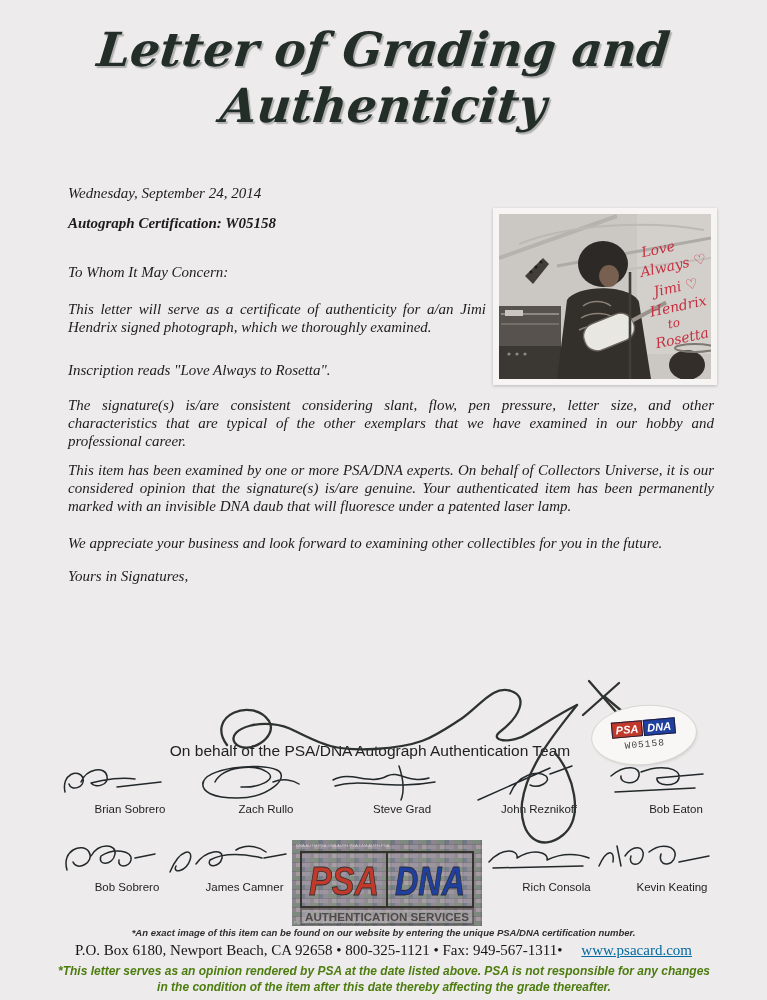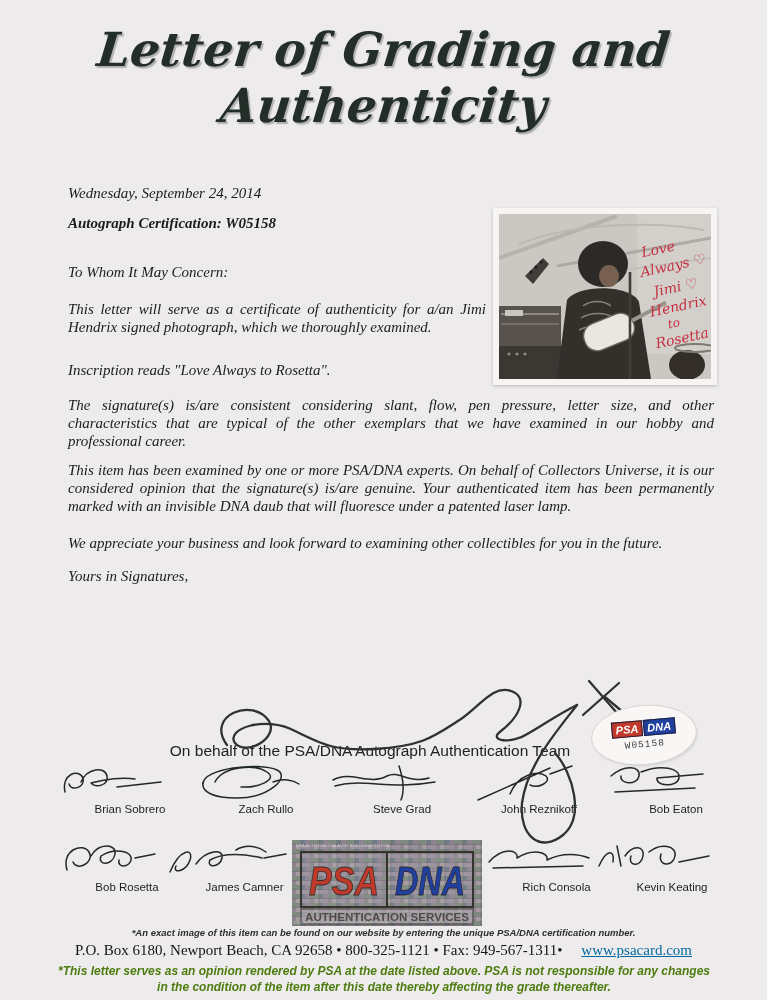--- a/index.html
+++ b/index.html
@@ -196,21 +196,21 @@
       </svg>
       <span class="name">Bob Eaton</span>
     </div>
   </div>
 
   <div class="experts row2">
     <div class="expert">
       <svg width="104" height="40" viewBox="0 0 104 40">
         <path class="sig" d="M10 30 C4 10 26 2 32 12 C38 22 20 32 16 22 M34 16 C42 2 60 4 58 14 C56 26 40 26 44 16 C56 8 76 10 74 20 C72 28 60 28 62 20 M78 18 L98 14"></path>
       </svg>
-      <span class="name">Bob Rosetta</span>
+      <span class="name">Bob Sobrero</span>
     </div>
     <div class="expert">
       <svg width="126" height="40" viewBox="0 0 126 40">
         <path class="sig" d="M6 32 C16 8 30 8 26 20 C22 32 8 34 12 26 M32 24 C42 10 60 8 58 18 C56 28 42 28 46 20 C60 12 82 14 98 18 M72 10 C82 4 94 6 102 12 M100 18 L122 14"></path>
       </svg>
       <span class="name">James Camner</span>
     </div>
 
     <svg class="big-logo" viewBox="0 0 190 86">
       <defs>

